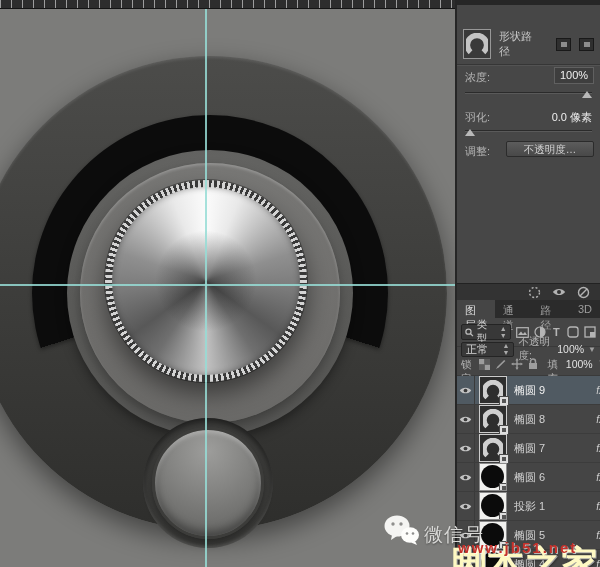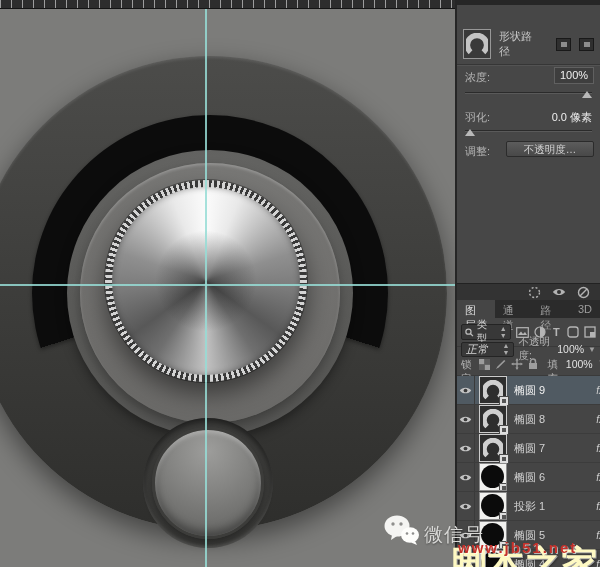--- a/index.html
+++ b/index.html
@@ -87,21 +87,21 @@
   .tab { padding: 3px 8px 2px; color: #9c9c9c; }
   .tab.active { background: #454545; color: #dcdcdc; }
   .filter-row { position: absolute; top: 18px; left: 0; right: 0; height: 21px; display: flex; align-items: center;
     gap: 5px; padding: 14px 4px; border-bottom: 1px solid #393939; }
   .kind-box { width: 60px; height: 16px; background: #383838; border: 1px solid #242424; border-radius: 2px;
     display: flex; align-items: center; gap: 3px; padding: 0 3px; color: #cfcfcf; }
   .updown { font-size: 7px; color: #aaa; line-height: 7px; }
   .ficon { width: 14px; height: 14px; display: flex; align-items: center; justify-content: center; color: #b5b5b5; font-size: 11px; }
   .blend-row { position: absolute; top: 40px; left: 0; right: 0; height: 18px; display: flex; align-items: center; gap: 4px; padding: 0 4px; }
   .blend-box { width: 66px; height: 15px; background: #393939; border: 1px solid #242424; border-radius: 2px;
-    display: flex; align-items: center; justify-content: space-between; padding: 0 4px; color: #d6d6d6; font-style: italic; }
+    display: flex; align-items: center; justify-content: space-between; padding: 0 4px; color: #d6d6d6; }
   .small-label { color: #b4b4b4; font-size: 10.5px; }
   .val { color: #e2e2e2; font-size: 10.5px; }
   .caret { color: #9f9f9f; font-size: 8px; }
   .lock-row { position: absolute; top: 58px; left: 0; right: 0; height: 18px; display: flex; align-items: flex-start; gap: 5px; padding: 0 4px; border-bottom: 1px solid #3a3a3a; }
   .lockicon { width: 12px; height: 12px; display: flex; align-items: center; justify-content: center; }
   .layer-list { position: absolute; top: 76px; left: 0; right: 0; bottom: 0; overflow: hidden; }
   .layer-row { height: 29px; display: flex; align-items: center; border-bottom: 1px solid #3c3c3c; position: relative; }
   .layer-row.selected { background: #505a62; }
   .eye-cell { width: 18px; align-self: stretch; border-right: 1px solid #3a3a3a; display: flex; align-items: center; justify-content: center; }
   .thumb { width: 26px; height: 26px; margin-left: 5px; position: relative; flex: 0 0 auto; }

